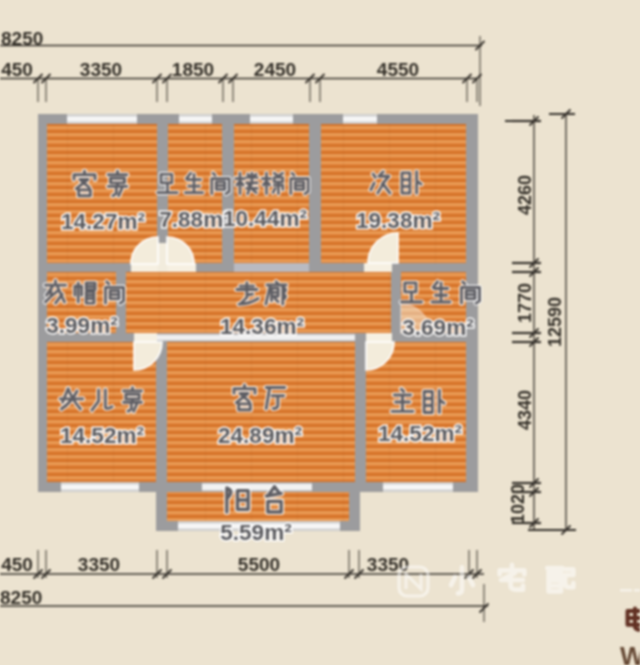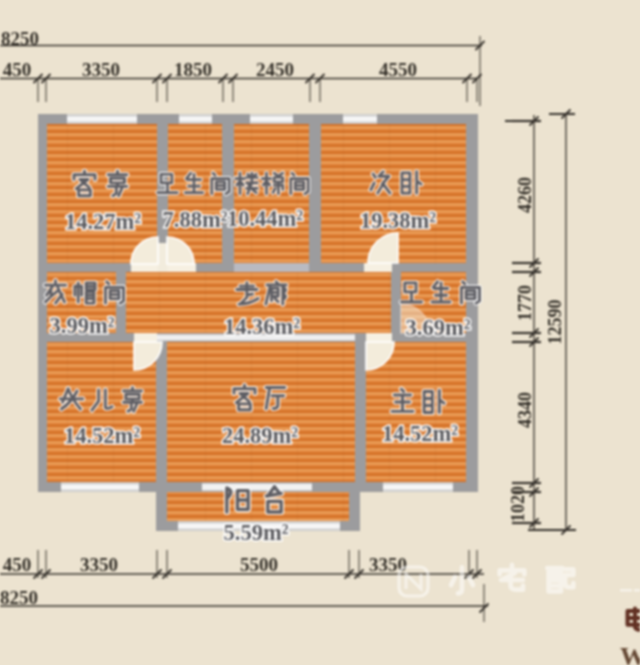--- a/index.html
+++ b/index.html
@@ -1,12 +1,12 @@
 <!DOCTYPE html>
-<html><head><meta charset="utf-8"><style>html,body{margin:0;padding:0}#stage{position:relative;width:640px;height:665px;background:#ece3d0;overflow:hidden;font-family:Liberation Serif, serif}
+<html><head><meta charset="utf-8"><style>html,body{margin:0;padding:0}#stage{position:relative;width:640px;height:665px;background:#ece3d0;overflow:hidden;font-family:Liberation Sans, sans-serif}
 #stage svg{filter:blur(0.8px)}.w{fill:none;stroke:#ffffff;stroke-width:4.6;stroke-linecap:round;stroke-linejoin:round;opacity:.85}.k{fill:none;stroke:#5d5d63;stroke-width:2.5;stroke-linecap:round;stroke-linejoin:round}.wm{fill:none;stroke:#fff;stroke-width:3.4;stroke-linecap:round;stroke-linejoin:round}.red{fill:none;stroke:#613023;stroke-width:3.2;stroke-linecap:round;stroke-linejoin:round}.dim{font-size:19px;font-weight:bold;fill:#332f28}.area{font-size:22.5px;font-weight:bold;fill:#58585c;stroke:#ffffff;stroke-width:3px;paint-order:stroke;}</style></head><body>
 <div id="stage"><svg width="640" height="665" viewBox="0 0 640 665">
       <defs>
         <pattern id="wd" width="46" height="7" patternUnits="userSpaceOnUse">
           <rect width="46" height="7" fill="#df8037"></rect>
           <rect y="0" width="46" height="3" fill="#e99b55"></rect>
           <rect y="5" width="46" height="2" fill="#d26e24"></rect>
           <rect x="21" width="1" height="7" fill="rgba(130,60,10,0.09)"></rect>
         </pattern>
         <path id="gke" d="M12 1V4M3 4H21M3 4V8M21 4V8M8 8H15L5 16M9 9L16 15M7 17H17V22H7Z"></path>

